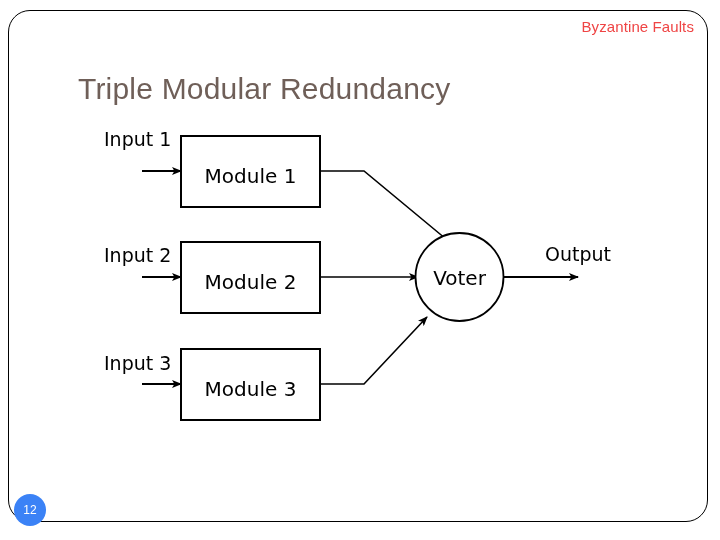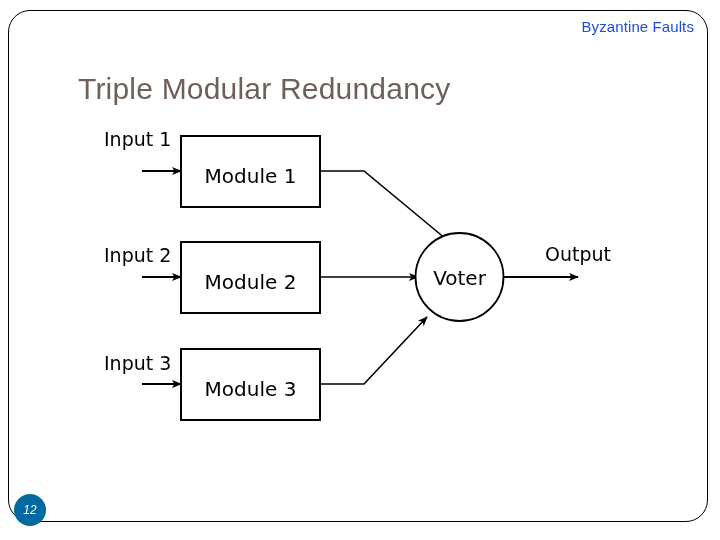--- a/index.html
+++ b/index.html
@@ -29,21 +29,21 @@
     border-radius: 22px;
     box-sizing: border-box;
     pointer-events: none;
   }
   
   #header-label {
     position: absolute;
     right: 26px;
     top: 18px;
     font-size: 15px;
-    color: #1d4ed8;
+    color: #ef4444;
     letter-spacing: 0.1px;
     white-space: nowrap;
   }
   #slide-title {
     position: absolute;
     left: 78px;
     top: 44px;
     font-size: 30px;
     font-weight: normal;
     color: #6f5f58;
@@ -60,28 +60,27 @@
     height: 540px;
   }
   
   #page-number {
     position: absolute;
     left: 14px;
     bottom: 14px;
     width: 32px;
     height: 32px;
     border-radius: 50%;
-    background: #0369a1;
+    background: #3b82f6;
     color: #ffffff;
     font-size: 12px;
     display: flex;
     align-items: center;
     justify-content: center;
     line-height: 1;
-    font-style: italic;
   }
   .dg-text {
     font-family: "DejaVu Sans", sans-serif;
     fill: #000000;
   }
 </style>
 </head>
 <body>
 
 <div id="slide">

